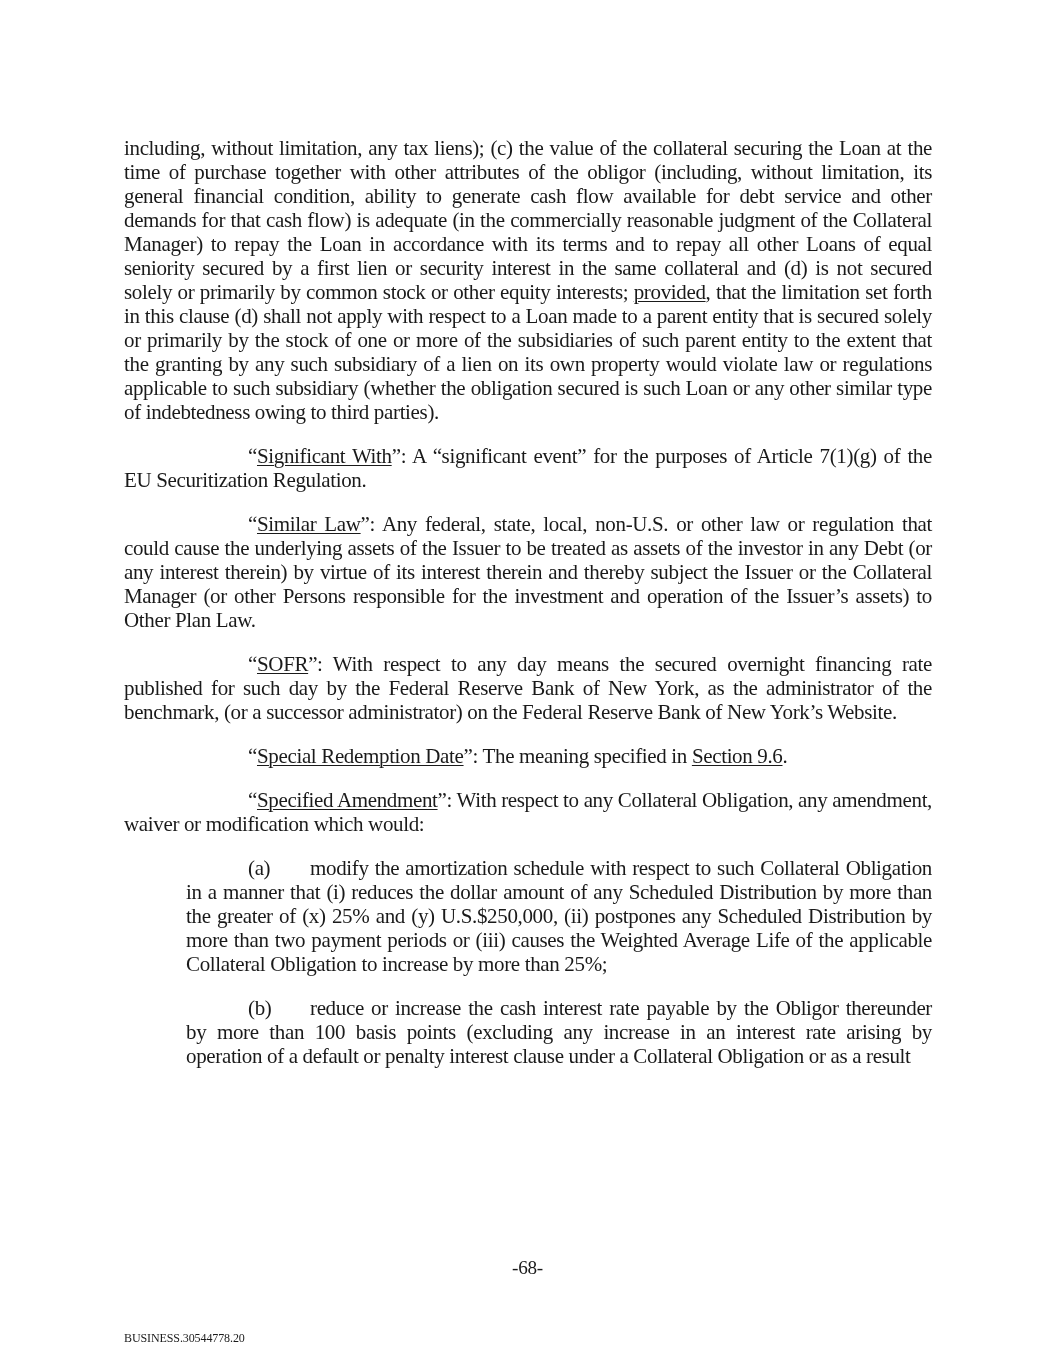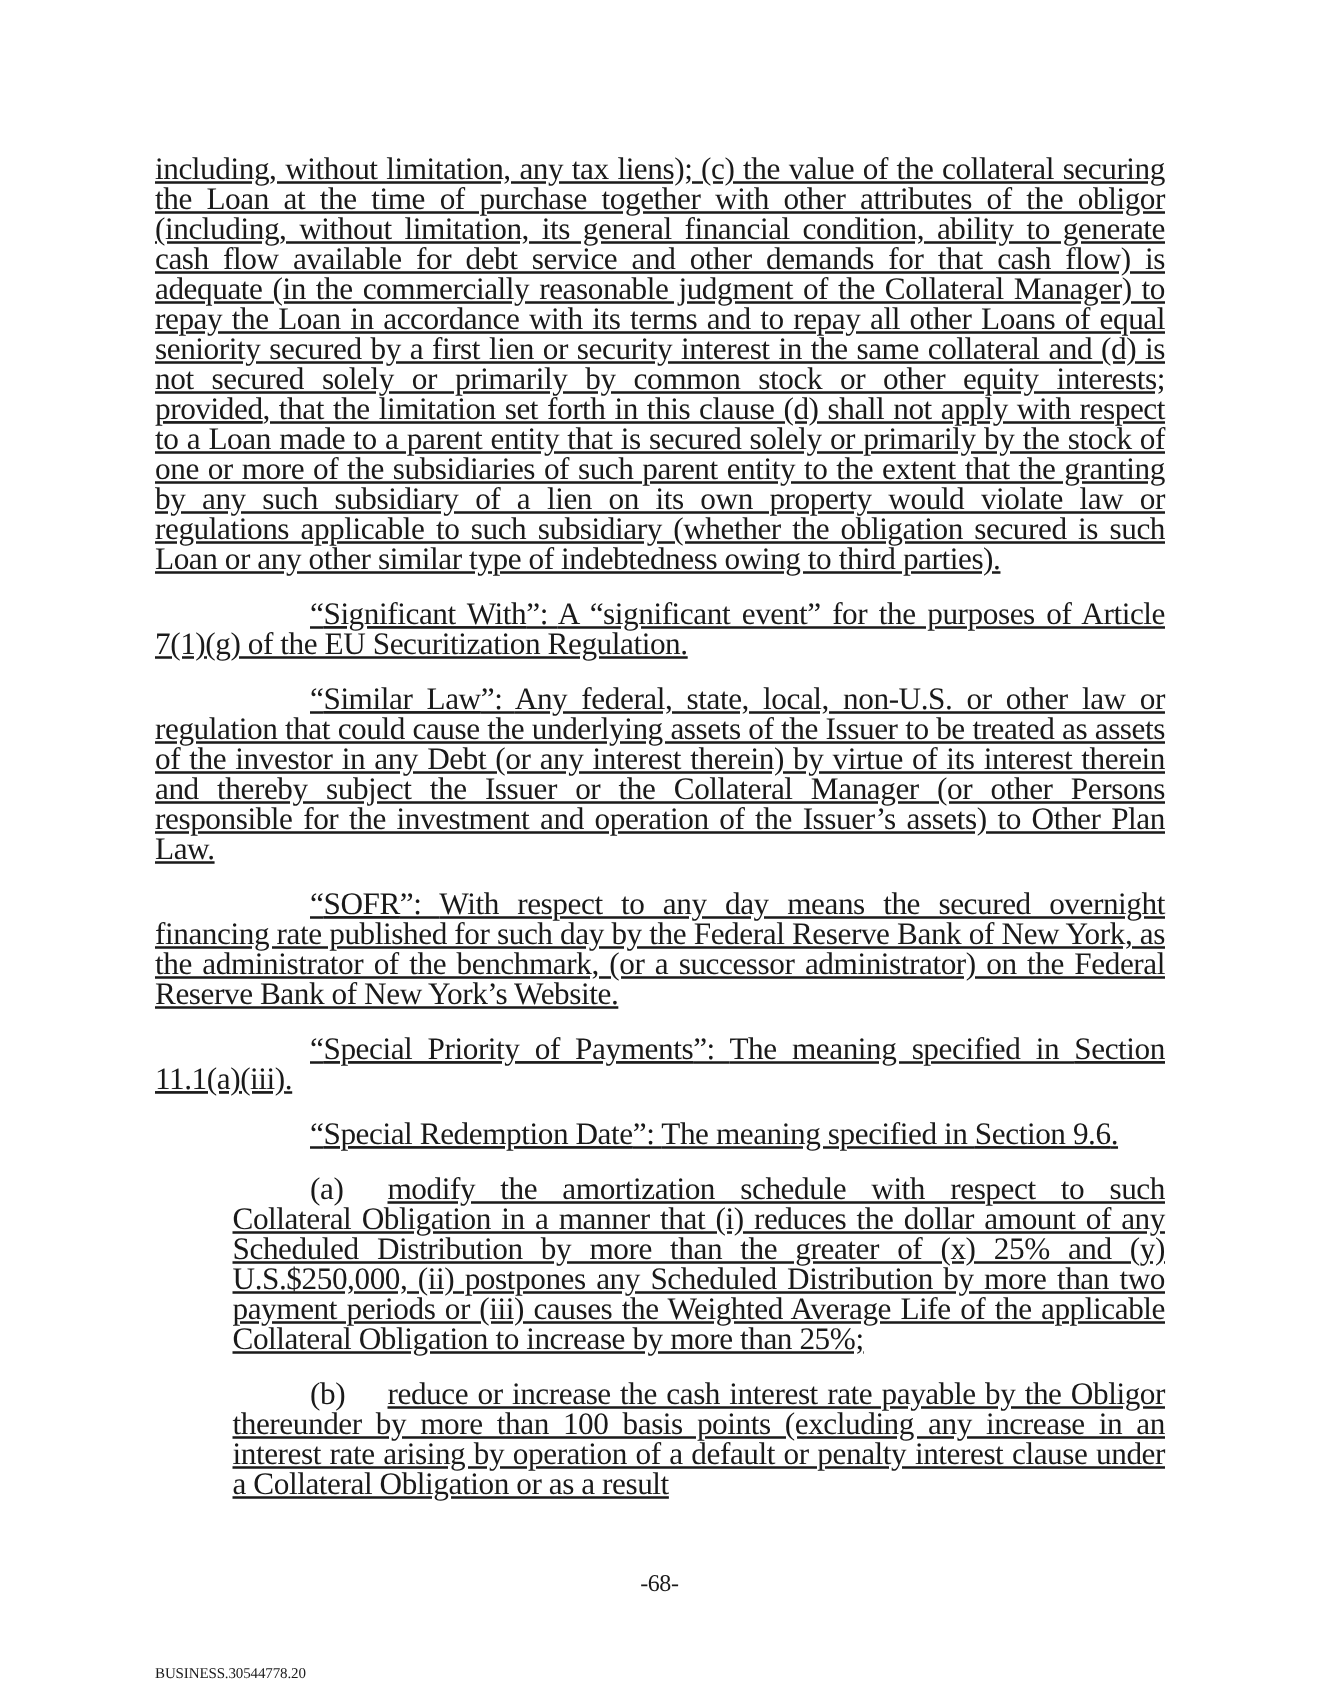--- a/index.html
+++ b/index.html
@@ -3,22 +3,22 @@
   <meta charset="utf-8">
   <style>
     html, body { margin: 0; padding: 0; background: #ffffff; }
     body {
       width: 1055px; height: 1365px; position: relative; overflow: hidden;
       font-family: "Liberation Serif", "DejaVu Serif", serif;
       color: #1a1a1a;
     }
     .page { position: absolute; left: 124px; top: 124px; width: 808px; }
     .p {
-      font-size: 25px; line-height: 24px; text-align: justify;
-      margin: 0 0 20px 0; letter-spacing: -0.35px; text-decoration: underline;
+      font-size: 21px; line-height: 24px; text-align: justify;
+      margin: 12px 0 20px 0; letter-spacing: -0.35px;
     }
     .indent { text-indent: 124px; }
     .u { text-decoration: underline; text-underline-offset: 2px; text-decoration-thickness: 1px; }
     .sub { margin-left: 62px; text-indent: 62px; }
     .sub .lbl { display: inline-block; width: 62px; text-indent: 0; }
     .page-num {
       position: absolute; top: 1257px; left: 0; width: 1055px; text-align: center;
       font-size: 19.2px; letter-spacing: -0.3px;
     }
     .footer-id {
@@ -32,26 +32,26 @@
 <div class="page">
 
   <p class="p"><span>including, without limitation, any tax liens); (c) the value of the collateral securing the Loan at the time of purchase together with other attributes of the obligor (including, without limitation, its general financial condition, ability to generate cash flow available for debt service and other demands for that cash flow) is adequate (in the commercially reasonable judgment of the Collateral Manager) to repay the Loan in accordance with its terms and to repay all other Loans of equal seniority secured by a first lien or security interest in the same collateral and (d) is not secured solely or primarily by common stock or other equity interests; </span><span class="u">provided</span><span>, that the limitation set forth in this clause (d) shall not apply with respect to a Loan made to a parent entity that is secured solely or primarily by the stock of one or more of the subsidiaries of such parent entity to the extent that the granting by any such subsidiary of a lien on its own property would violate law or regulations applicable to such subsidiary (whether the obligation secured is such Loan or any other similar type of indebtedness owing to third parties).</span></p>
 
   <p class="p indent"><span>“</span><span class="u">Significant With</span><span>”:  </span><span>A “significant event” for the purposes of Article 7(1)(g) of the EU Securitization Regulation.</span></p>
 
   <p class="p indent"><span>“</span><span class="u">Similar Law</span><span>”:  </span><span>Any federal, state, local, non-U.S. or other law or regulation that could cause the underlying assets of the Issuer to be treated as assets of the investor in any Debt (or any interest therein) by virtue of its interest therein and thereby subject the Issuer or the Collateral Manager (or other Persons responsible for the investment and operation of the Issuer’s assets) to Other Plan Law.</span></p>
 
   <p class="p indent"><span>“</span><span class="u">SOFR</span><span>”:  </span><span>With respect to any day means the secured overnight financing rate published for such day by the Federal Reserve Bank of New York, as the administrator of the benchmark, (or a successor administrator) on the Federal Reserve Bank of New York’s Website.</span></p>
 
-  <p class="p indent"><span>“</span><span class="u">Special Priority of Payments</span><span>”:  </span><span>The meaning specified in </span><span class="u">Section 11.1(a)(iii)</span><span>.</span></p>
 
 
 
   <p class="p indent"><span>“</span><span class="u">Special Redemption Date</span><span>”:  </span><span>The meaning specified in </span><span class="u">Section 9.6</span><span>.</span></p>
 
+  <p class="p indent"><span>“</span><span class="u">Specified Amendment</span><span>”:  </span><span>With respect to any Collateral Obligation, any amendment, waiver or modification which would:</span></p>
 
   <p class="p sub"><span class="lbl">(a)</span><span>modify the amortization schedule with respect to such Collateral Obligation in a manner that (i) reduces the dollar amount of any Scheduled Distribution by more than the greater of (x) 25% and (y) U.S.$250,000, (ii) postpones any Scheduled Distribution by more than two payment periods or (iii) causes the Weighted Average Life of the applicable Collateral Obligation to increase by more than 25%;</span></p>
 
   <p class="p sub"><span class="lbl">(b)</span><span>reduce or increase the cash interest rate payable by the Obligor thereunder by more than 100 basis points (excluding any increase in an interest rate arising by operation of a default or penalty interest clause under a Collateral Obligation or as a result</span></p>
 
 </div>
 
 <div class="page-num">-68-</div>
 <div class="footer-id">BUSINESS.30544778.20</div>
 

